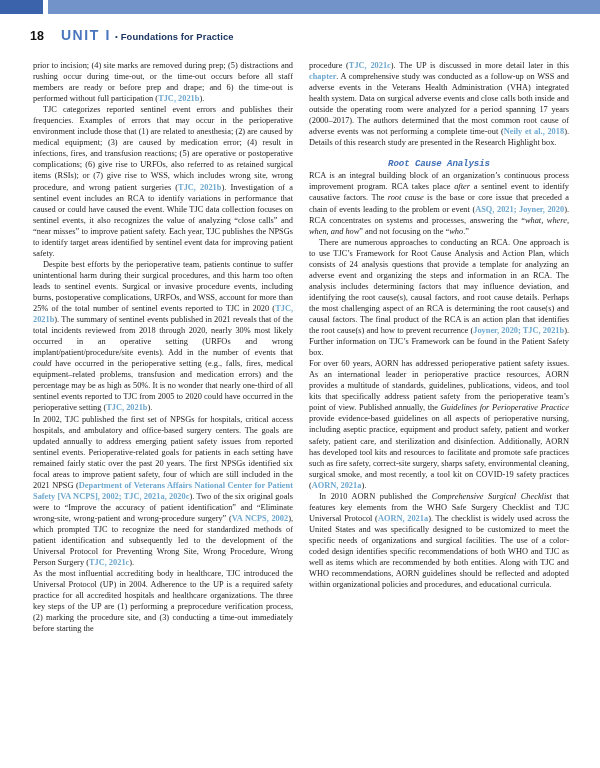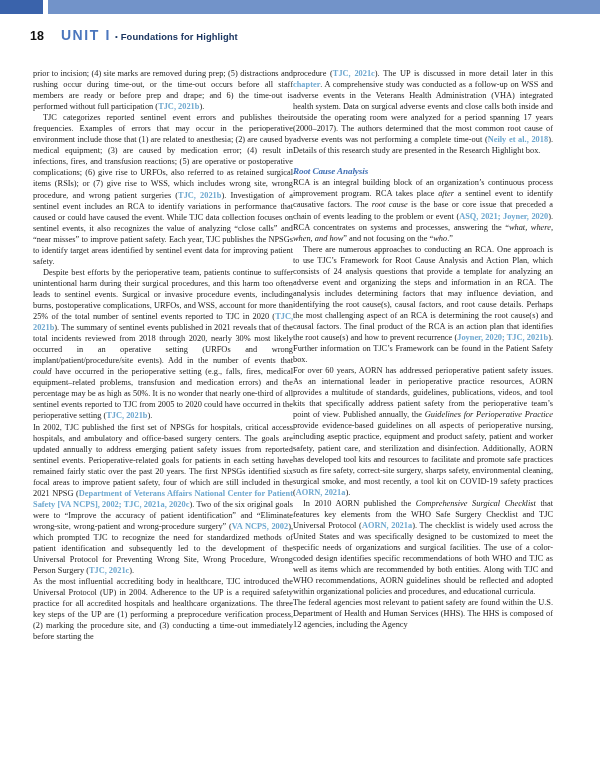--- a/index.html
+++ b/index.html
@@ -77,21 +77,21 @@
   }
 
   
   .page-body {
     position: absolute;
     top: 60px;
     left: 33px;
     width: 536px;
     height: 690px;
     display: flex;
-    margin-top: 8px;
+    gap: 16px;
   }
   .col {
     width: 260px;
     height: 100%;
   }
 
   p.body {
     margin: 0;
     font-size: 8.35px;
     line-height: 11.05px;
@@ -103,22 +103,23 @@
   p.body.indent {
     text-indent: 10px;
   }
 
   h3.sub {
     margin: 10px 0 0 0;
     font-size: 9.1px;
     font-style: italic;
     font-weight: bold;
     color: #3f6fb5;
-    font-family: Liberation Serif, serif;
+    font-family: Liberation Mono, monospace;
     letter-spacing: -0.1px;
+    text-align: center;
   }
   h2.sect {
     margin: 12px 0 2px 0;
     font-size: 11.2px;
     font-weight: bold;
     color: #9b4a91;
     font-family: "Liberation Sans", "DejaVu Sans", sans-serif;
     letter-spacing: -0.15px;
   }
 
@@ -134,21 +135,21 @@
 <div class="banner">
   <div class="banner-square"></div>
   <div class="banner-gap"></div>
   <div class="banner-band"></div>
 </div>
 
 <div class="running-head">
   <span class="folio">18</span>
   <span class="unit-label">UNIT I</span>
   <span class="head-bullet">•</span>
-  <span class="head-title">Foundations for Highlight</span>
+  <span class="head-title">Foundations for Practice</span>
 </div>
 
 <div class="page-body">
 
   <div class="col">
 
     <p class="body">prior to incision; (4) site marks are removed during prep; (5) distractions and rushing occur during time-out, or the time-out occurs before all staff members are ready or before prep and drape; and 6) the time-out is performed without full participation (<span class="cite">TJC, 2021b</span>).</p>
 
     <p class="body indent">TJC categorizes reported sentinel event errors and publishes their frequencies. Examples of errors that may occur in the perioperative environment include those that (1) are related to anesthesia; (2) are caused by medical equipment; (3) are caused by medication error; (4) result in infections, fires, and transfusion reactions; (5) are operative or postoperative complications; (6) give rise to URFOs, also referred to as retained surgical items (RSIs); or (7) give rise to WSS, which includes wrong site, wrong procedure, and wrong patient surgeries (<span class="cite">TJC, 2021b</span>). Investigation of a sentinel event includes an RCA to identify variations in performance that caused or could have caused the event. While TJC data collection focuses on sentinel events, it also recognizes the value of analyzing “close calls” and “near misses” to improve patient safety. Each year, TJC publishes the NPSGs to identify target areas identified by sentinel event data for improving patient safety.</p>
 
@@ -171,16 +172,15 @@
     <p class="body">RCA is an integral building block of an organization’s continuous process improvement program. RCA takes place <span class="ital">after</span> a sentinel event to identify causative factors. The <span class="ital">root cause</span> is the base or core issue that preceded a chain of events leading to the problem or event (<span class="cite">ASQ, 2021; Joyner, 2020</span>). RCA concentrates on systems and processes, answering the “<span class="ital">what, where, when, and how</span>” and not focusing on the “<span class="ital">who</span>.”</p>
 
     <p class="body indent">There are numerous approaches to conducting an RCA. One approach is to use TJC’s Framework for Root Cause Analysis and Action Plan, which consists of 24 analysis questions that provide a template for analyzing an adverse event and organizing the steps and information in an RCA. The analysis includes determining factors that may influence deviation, and identifying the root cause(s), causal factors, and root cause details. Perhaps the most challenging aspect of an RCA is determining the root cause(s) and causal factors. The final product of the RCA is an action plan that identifies the root cause(s) and how to prevent recurrence (<span class="cite">Joyner, 2020; TJC, 2021b</span>). Further information on TJC’s Framework can be found in the Patient Safety box.</p>
 
 
     <p class="body">For over 60 years, AORN has addressed perioperative patient safety issues. As an international leader in perioperative practice resources, AORN provides a multitude of standards, guidelines, publications, videos, and tool kits that specifically address patient safety from the perioperative team’s point of view. Published annually, the <span class="ital">Guidelines for Perioperative Practice</span> provide evidence-based guidelines on all aspects of perioperative nursing, including aseptic practice, equipment and product safety, patient and worker safety, patient care, and sterilization and disinfection. Additionally, AORN has developed tool kits and resources to facilitate and promote safe practices such as fire safety, correct-site surgery, sharps safety, environmental cleaning, surgical smoke, and most recently, a tool kit on COVID-19 safety practices (<span class="cite">AORN, 2021a</span>).</p>
 
     <p class="body indent">In 2010 AORN published the <span class="ital">Comprehensive Surgical Checklist</span> that features key elements from the WHO Safe Surgery Checklist and TJC Universal Protocol (<span class="cite">AORN, 2021a</span>). The checklist is widely used across the United States and was specifically designed to be customized to meet the specific needs of organizations and surgical facilities. The use of a color-coded design identifies specific recommendations of both WHO and TJC as well as items which are recommended by both entities. Along with TJC and WHO recommendations, AORN guidelines should be reflected and adopted within organizational policies and procedures, and educational curricula.</p>
 
 
-    <p class="body">The federal agencies most relevant to patient safety are found within the U.S. Department of Health and Human Services (HHS). The HHS is composed of 12 agencies, including the Agency</p>
 
   </div>
 </div>
 
 </body></html>

